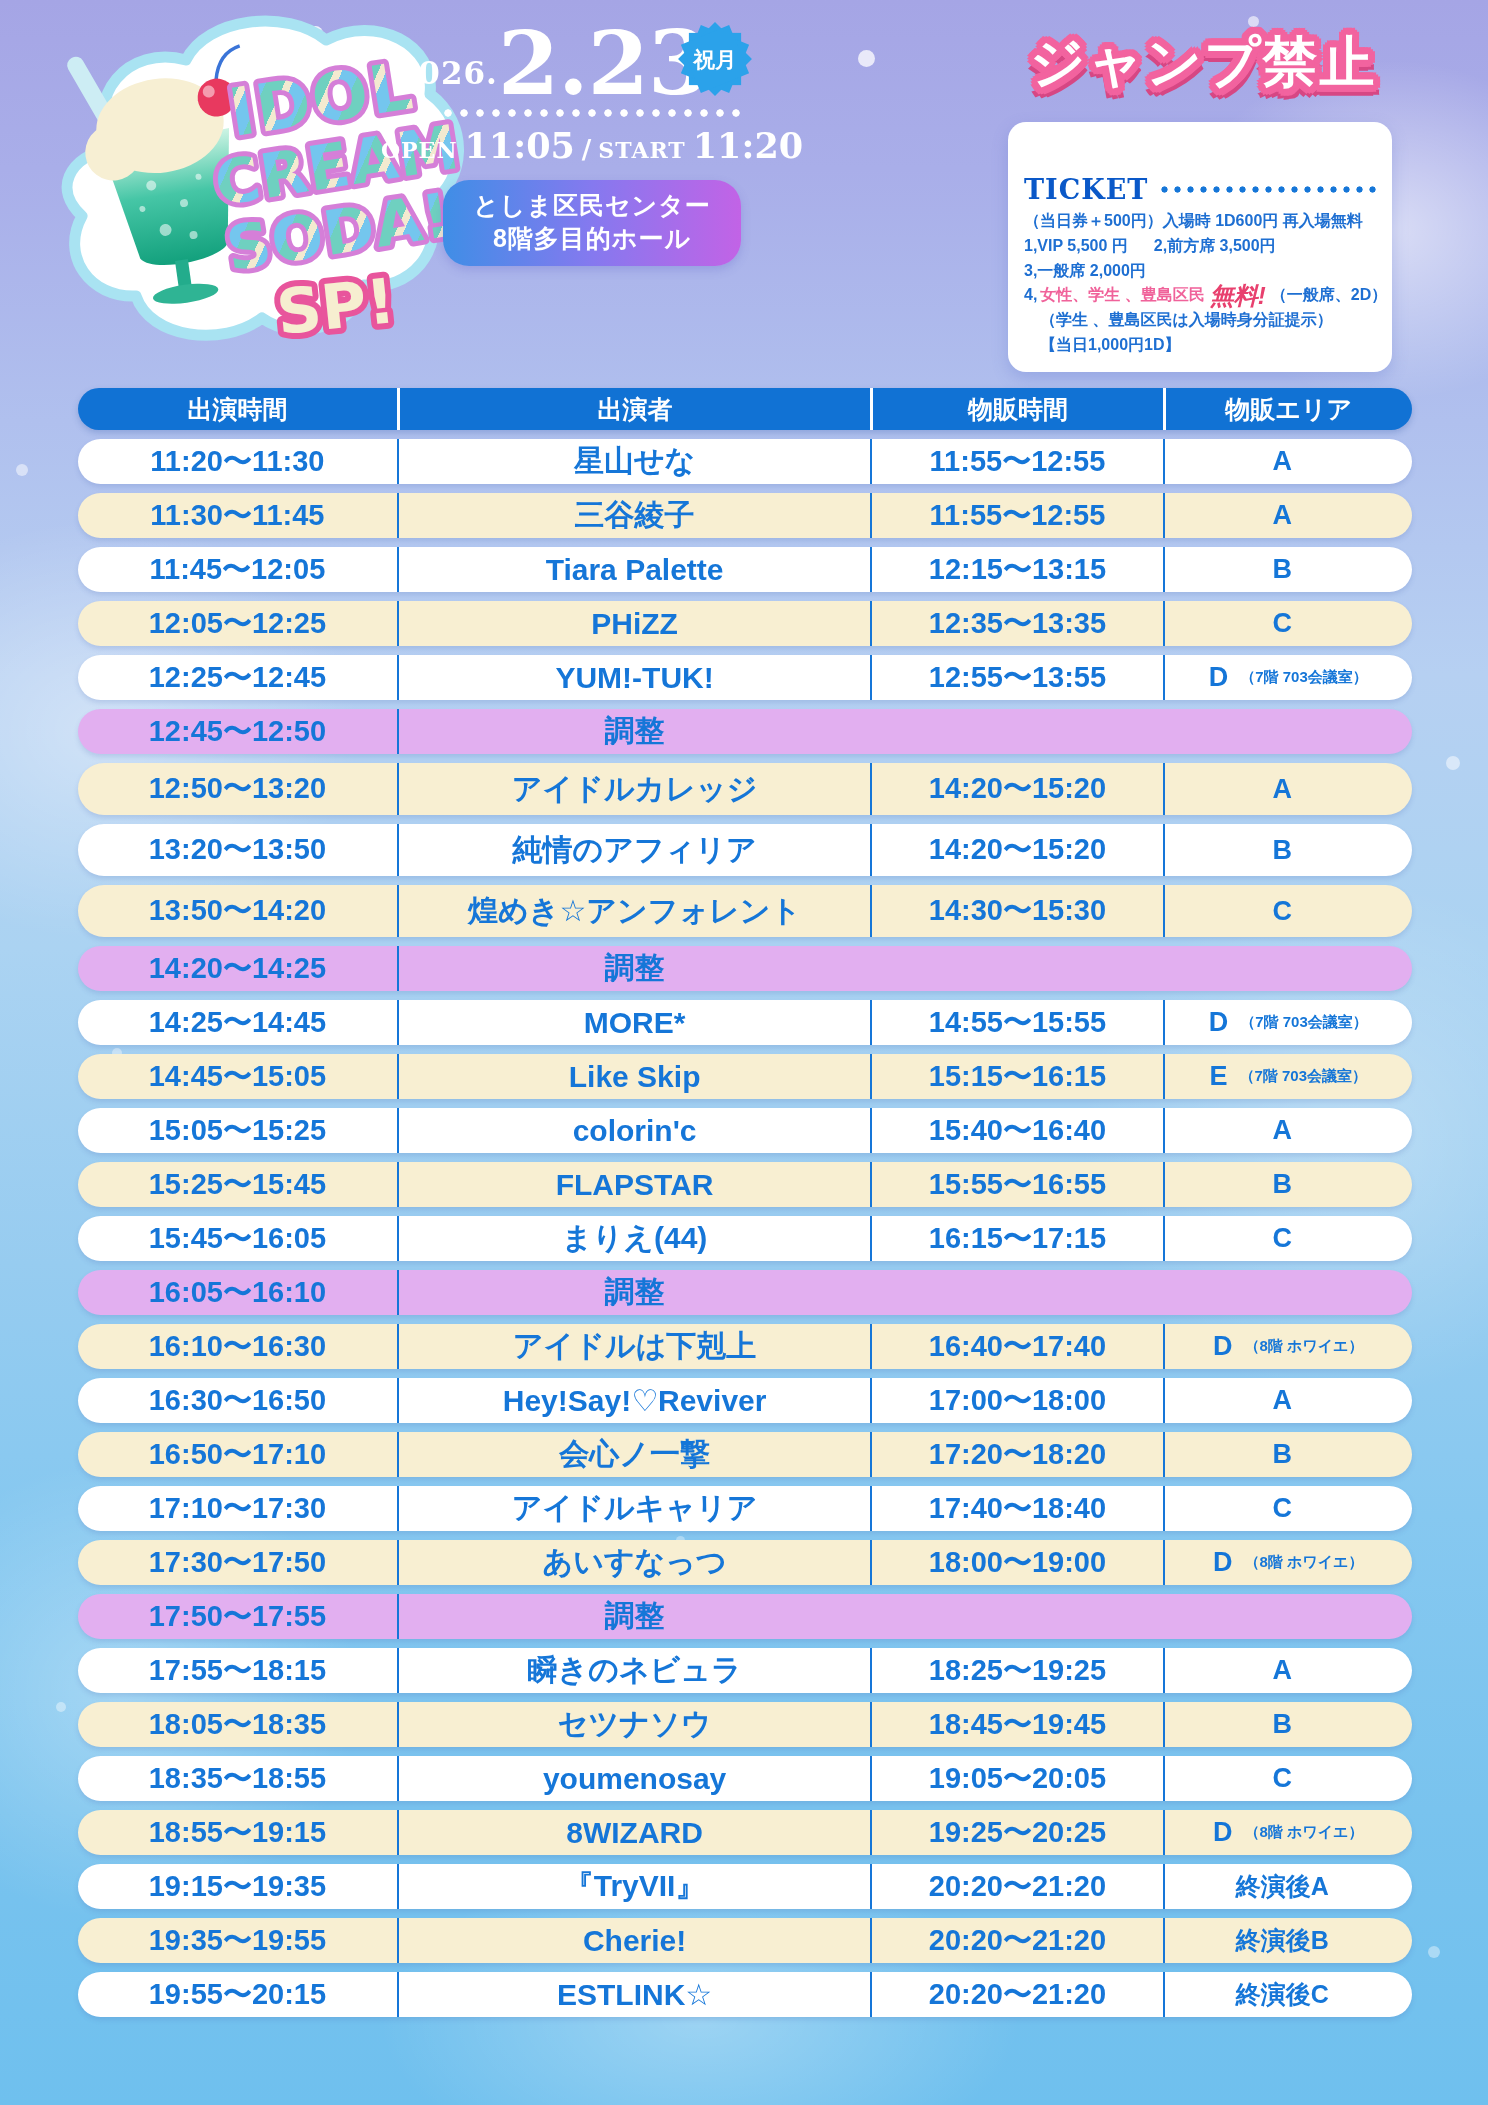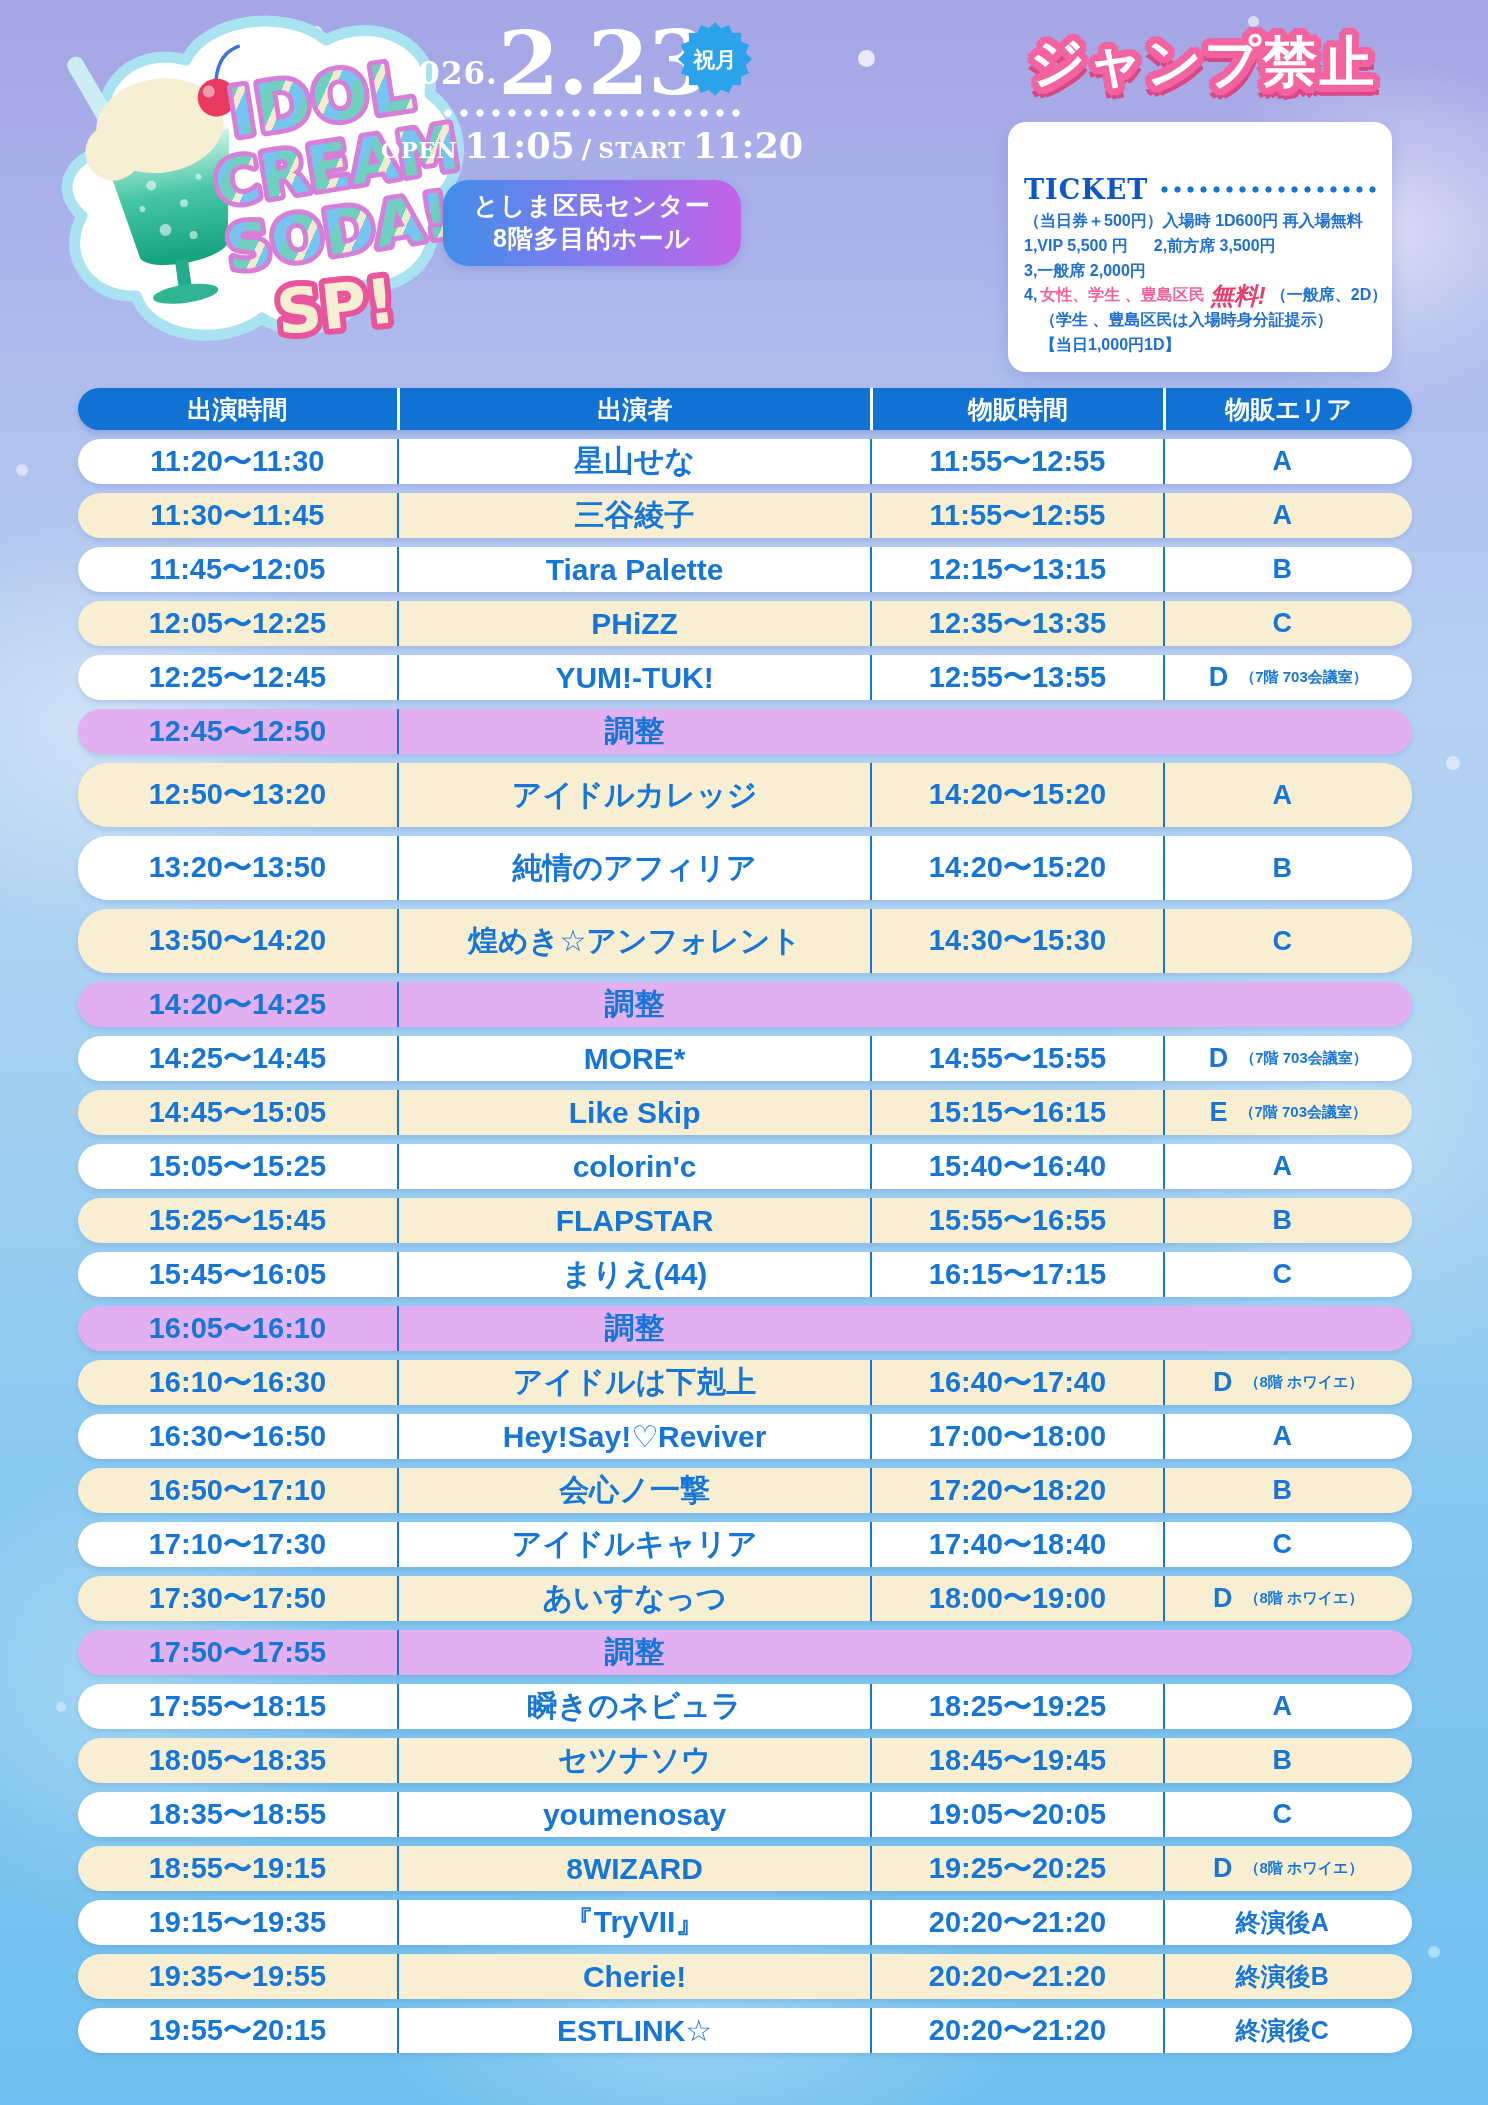--- a/index.html
+++ b/index.html
@@ -92,21 +92,21 @@
   .thead{display:flex;height:42px;background:#1172d4;border-radius:21px;margin-bottom:9px;
          color:#fff;font-weight:700;font-size:25px;box-shadow:0 3px 6px rgba(40,80,160,.25);}
   .hcell{display:flex;align-items:center;justify-content:center;box-sizing:border-box;}
   .hcell + .hcell{border-left:3px solid #fff;}
   .c-time{width:23.9%;}
   .c-perf{width:35.5%;}
   .c-sales{width:21.9%;}
   .c-area{width:18.7%;}
   .trow{display:flex;height:45px;border-radius:23px;margin-bottom:9px;color:#1576d8;font-weight:700;
         box-shadow:0 3px 5px rgba(70,100,180,.18);}
-  .trow.tall{height:64px;border-radius:30px;}
+  .trow.tall{height:52px;border-radius:30px;}
   .trow.white{background:#ffffff;}
   .trow.cream{background:#f8efd2;}
   .trow.adjust{background:#e2aff0;}
   .cell{display:flex;align-items:center;justify-content:center;box-sizing:border-box;}
   .cell + .cell{border-left:2px solid #1576d8;}
   .cell.c-time{font-size:29px;letter-spacing:0;}
   .cell.c-perf{font-size:30px;}
   .cell.c-sales{font-size:29px;}
   .cell.c-area{font-size:27px;}
   .cell.c-area.long{font-size:25px;}

